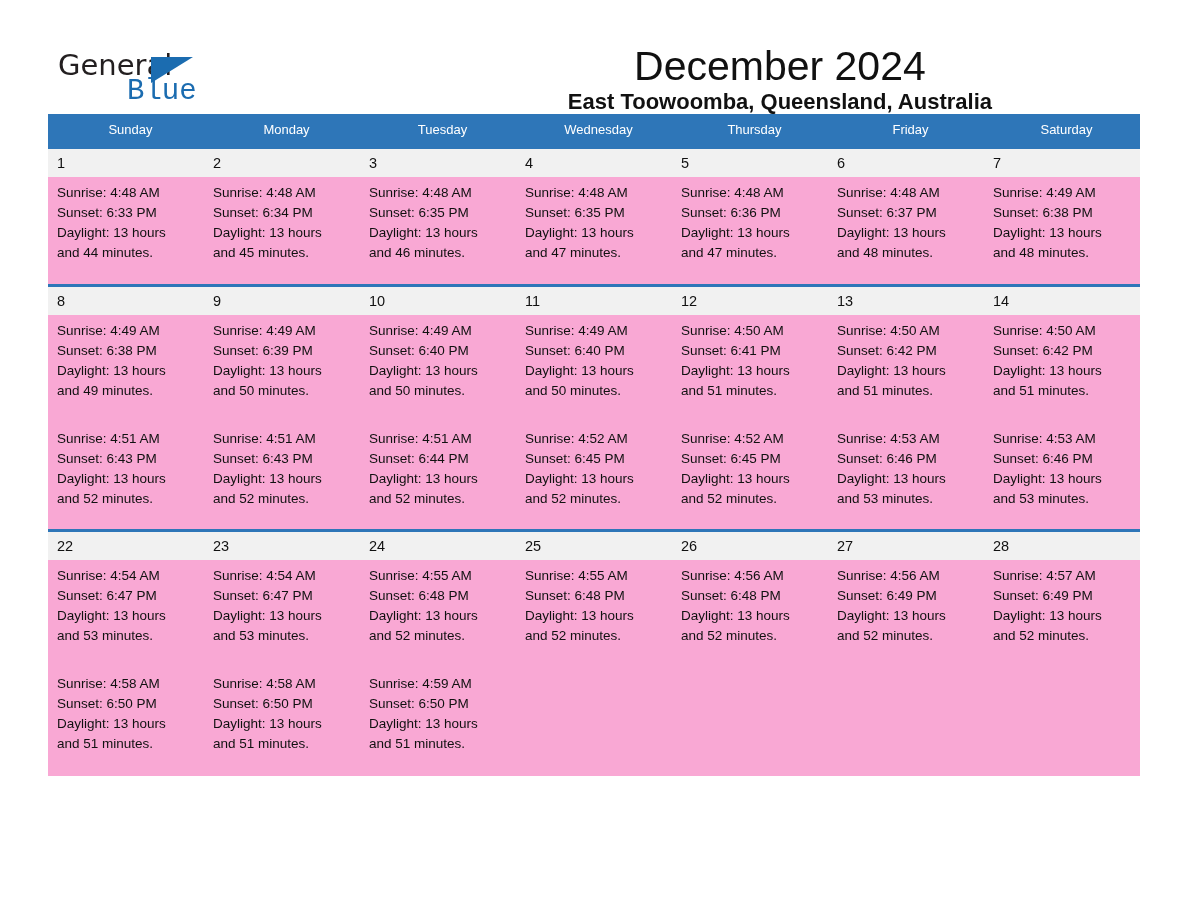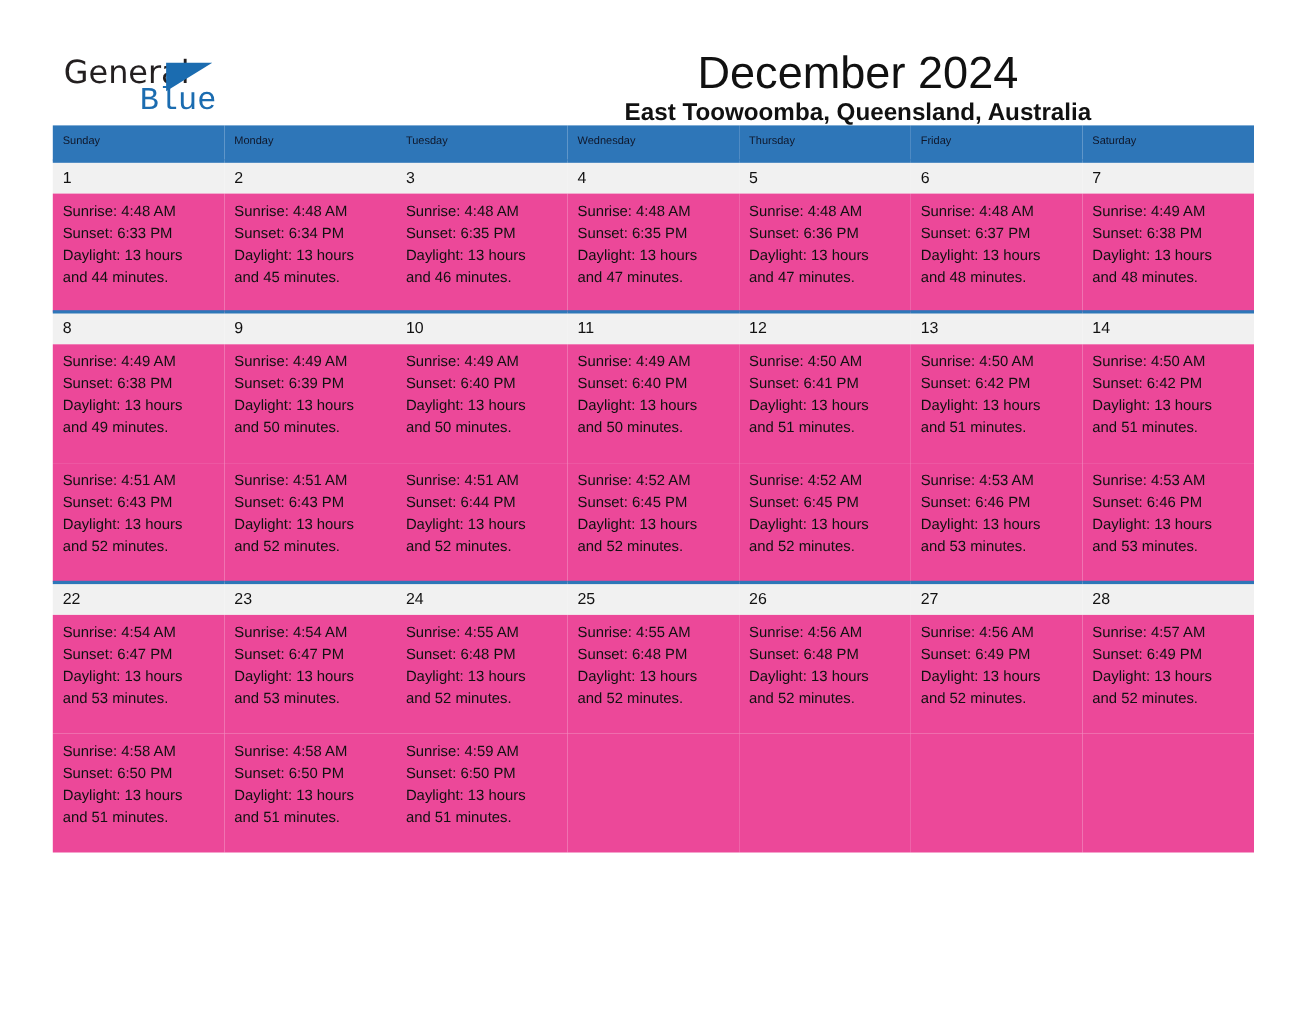--- a/index.html
+++ b/index.html
@@ -81,40 +81,40 @@
   .calendar {
     width: 1092px;
     margin-top: 9px;
     border-collapse: collapse;
     table-layout: fixed;
   }
   .calendar col { width: 156px; }
 
   thead th {
     background: #2e76b8;
-    color: #0f172a;
-    font-size: 10px;
+    color: #ffffff;
+    font-size: 13px;
     font-weight: 400;
-    text-align: left;
+    text-align: center;
     padding: 8px 0 9px 9px;
     height: 32px;
     border: none;
   }
 
   tbody tr.daynum-row td {
     background: #f1f1f1;
     border-top: 3px solid #2e76b8;
     font-size: 14.5px;
     color: #111111;
     padding: 6px 0 6px 9px;
     height: 26px;
     vertical-align: top;
   }
   tbody tr.info-row td {
-    background: #ec4899;
+    background: #f9a8d4;
     vertical-align: top;
     padding: 6px 10px 14px 9px;
     height: 108px;
     border: none;
   }
   .cellline {
     font-size: 13.5px;
     line-height: 20px;
     color: #111111;
     white-space: nowrap;

